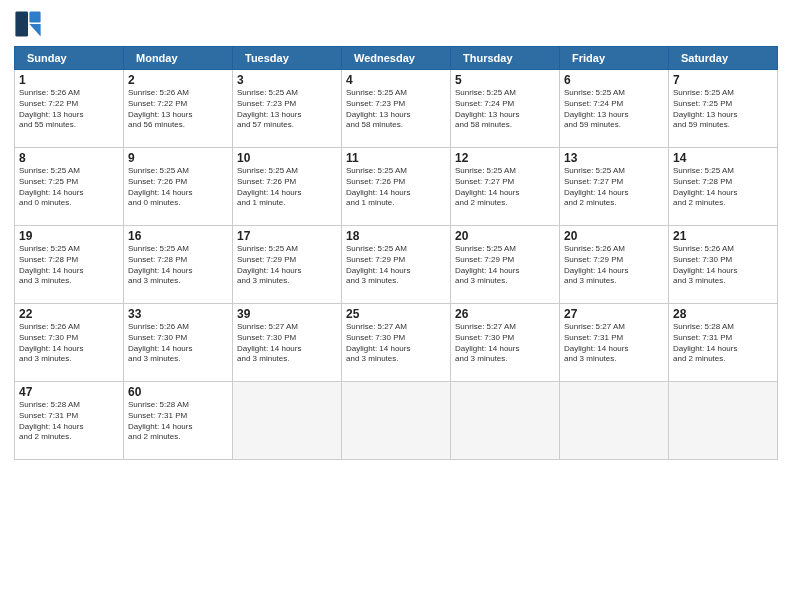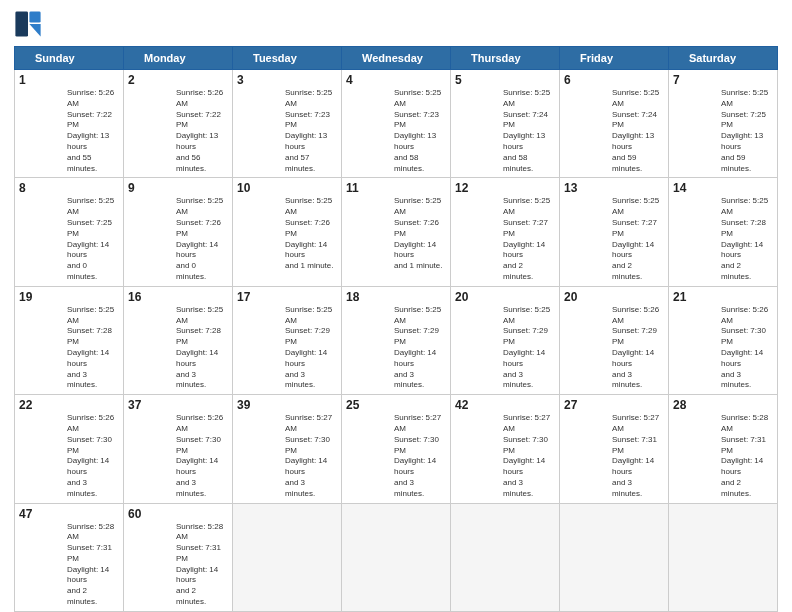--- a/index.html
+++ b/index.html
@@ -56,21 +56,21 @@
     table {
       width: 100%;
       border-collapse: collapse;
       table-layout: fixed;
     }
     thead tr th {
       background: #2e6da4;
       color: #fff;
       font-size: 11px;
       font-weight: bold;
-      padding: 5px 20px;
+      padding: 5px 12px;
       text-align: left;
       border: 1px solid #2060a0;
     }
     tbody tr td {
       border: 1px solid #ccc;
       vertical-align: top;
       padding: 3px 4px;
       font-size: 8.5px;
       color: #222;
       height: 78px;
@@ -81,21 +81,20 @@
     .day-num {
       font-size: 12px;
       font-weight: bold;
       display: block;
       margin-bottom: 1px;
     }
     .day-info {
       font-size: 8px;
       line-height: 1.35;
       color: #333;
-      margin-left: 48px;
     }
   </style>
 </head>
 <body>
 
 <div class="page">
   <div class="header">
     <div class="logo">
       <svg class="logo-icon" viewBox="0 0 40 40">
         <rect x="0" y="0" width="40" height="40" fill="#fff"></rect>
@@ -282,42 +281,42 @@
         </tr>
         <tr>
           <td>
             <span class="day-num">22</span>
             <div class="day-info" style="white-space: pre-line;">Sunrise: 5:26 AM
 Sunset: 7:30 PM
 Daylight: 14 hours
 and 3 minutes.</div>
           </td>
           <td>
-            <span class="day-num">37</span>
+            <span class="day-num">33</span>
             <div class="day-info" style="white-space: pre-line;">Sunrise: 5:26 AM
 Sunset: 7:30 PM
 Daylight: 14 hours
 and 3 minutes.</div>
           </td>
           <td>
             <span class="day-num">39</span>
             <div class="day-info" style="white-space: pre-line;">Sunrise: 5:27 AM
 Sunset: 7:30 PM
 Daylight: 14 hours
 and 3 minutes.</div>
           </td>
           <td>
             <span class="day-num">25</span>
             <div class="day-info" style="white-space: pre-line;">Sunrise: 5:27 AM
 Sunset: 7:30 PM
 Daylight: 14 hours
 and 3 minutes.</div>
           </td>
           <td>
-            <span class="day-num">42</span>
+            <span class="day-num">26</span>
             <div class="day-info" style="white-space: pre-line;">Sunrise: 5:27 AM
 Sunset: 7:30 PM
 Daylight: 14 hours
 and 3 minutes.</div>
           </td>
           <td>
             <span class="day-num">27</span>
             <div class="day-info" style="white-space: pre-line;">Sunrise: 5:27 AM
 Sunset: 7:31 PM
 Daylight: 14 hours

